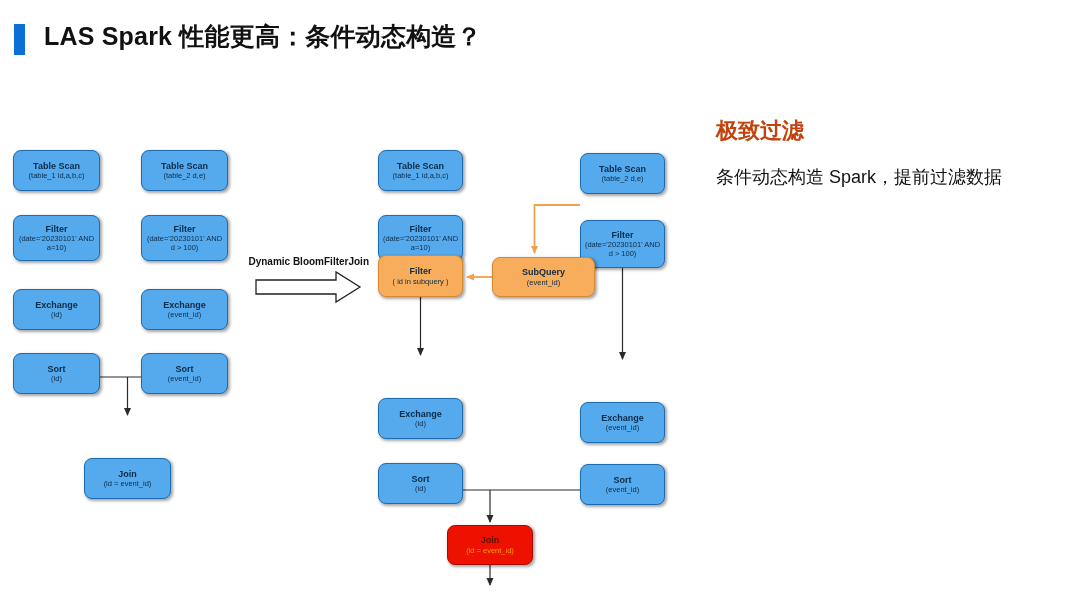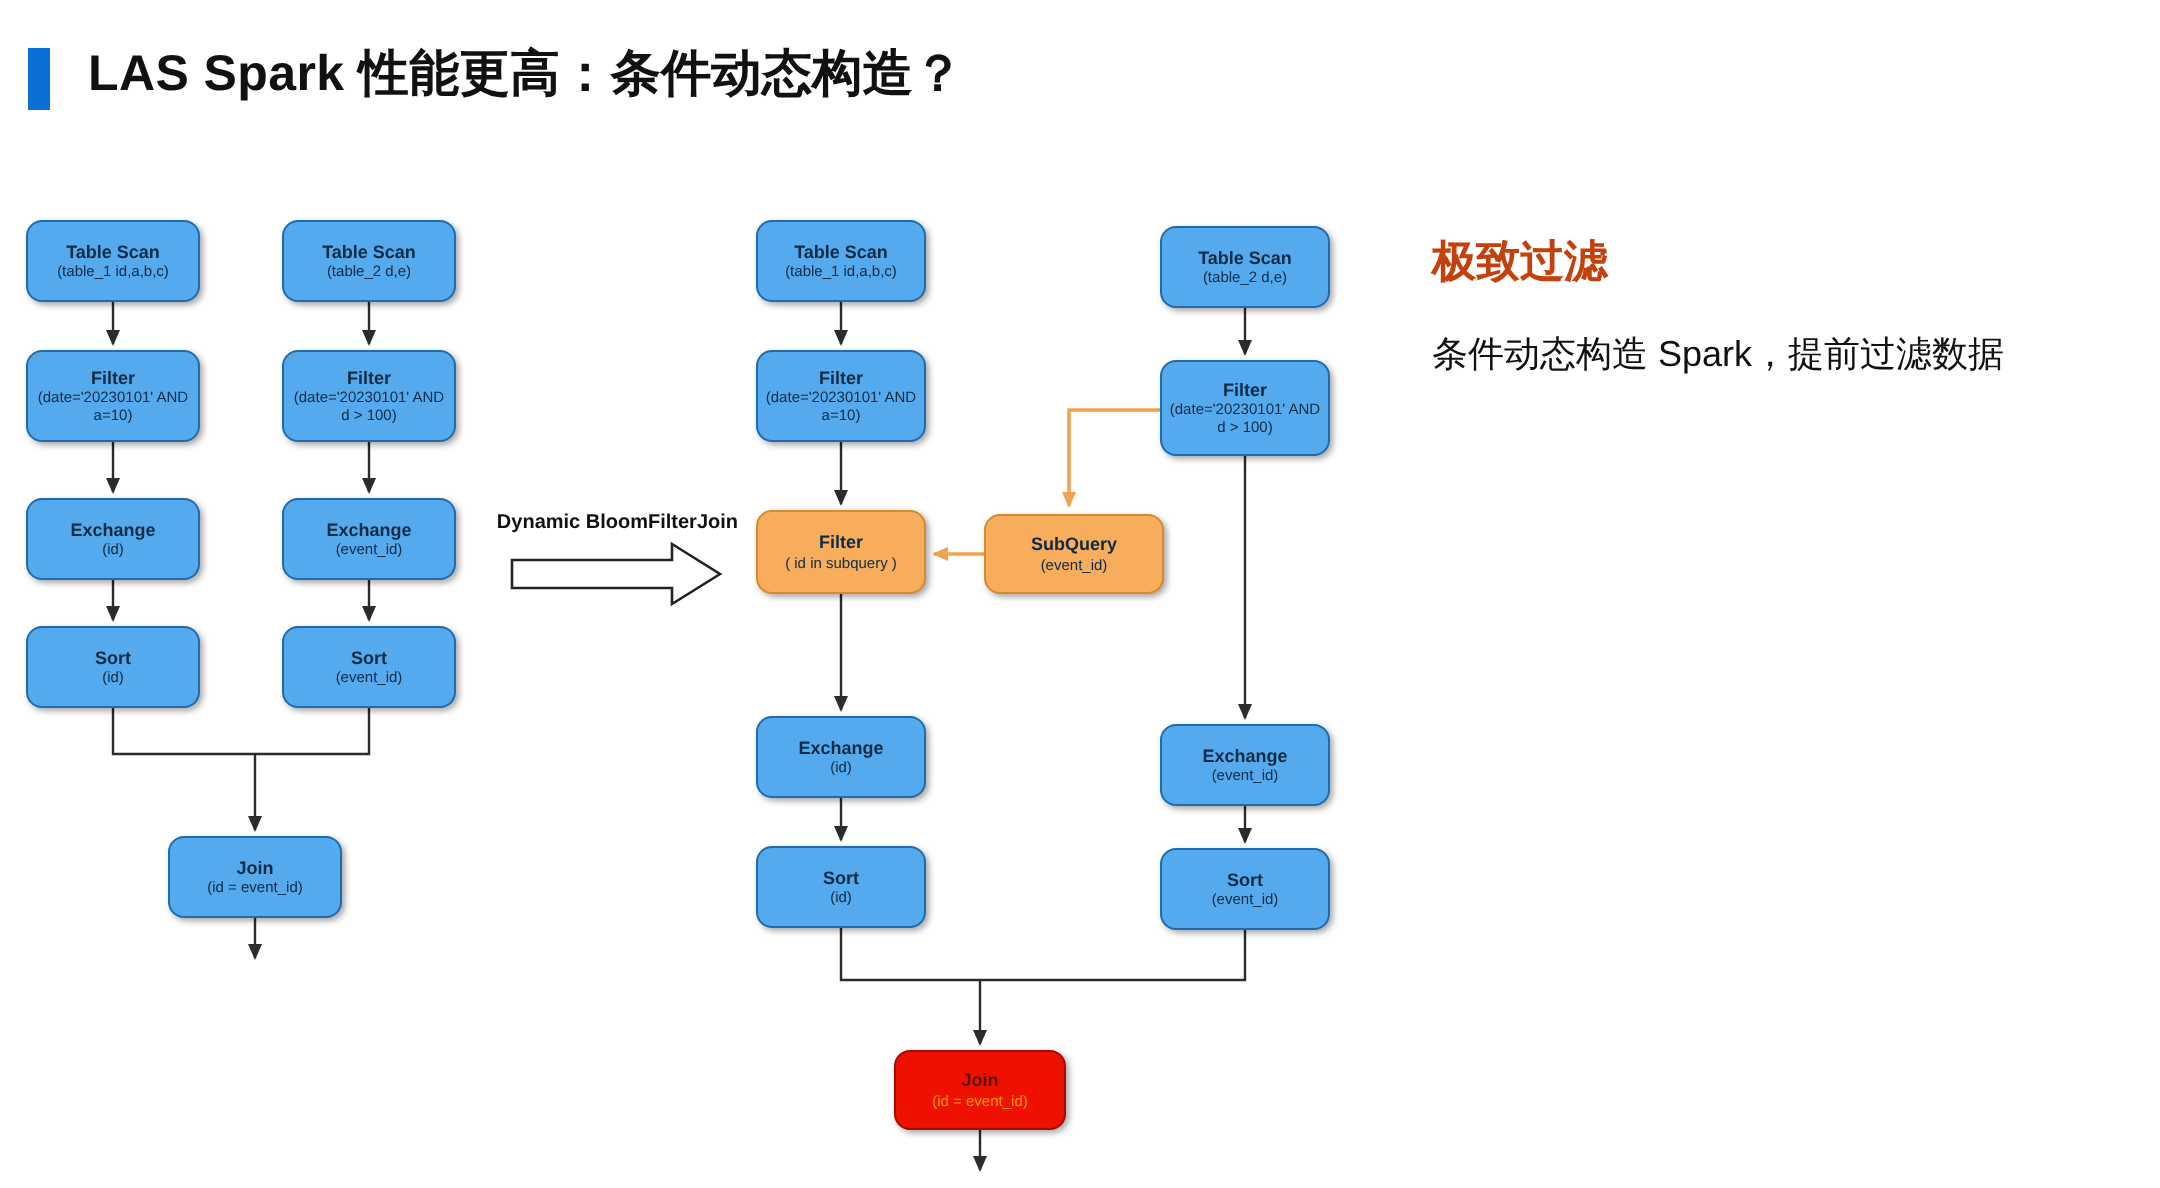--- a/index.html
+++ b/index.html
@@ -17,21 +17,21 @@
   .title-bar { position:absolute; left:14px; top:24px; width:11px; height:31px; background:#0a70d6; }
   .page-title { position:absolute; left:44px; top:20px; font-size:25px; font-weight:bold; color:#111; letter-spacing:0.2px; }
 
   
   .node {
     position:absolute; border-radius:8px;
     display:flex; flex-direction:column; align-items:center; justify-content:center;
     text-align:center; padding:2px 3px;
     box-shadow:1.5px 1.5px 3px rgba(0,0,0,.35);
   }
-  .node.blue   { background:#55aaee; border:1.5px solid #1e6cb0; }
+  .node.blue   { background:#55aaee; border:1.5px solid #1e6cb0;margin-top:40px; }
   .node.orange { background:#f7ad5b; border:1.5px solid #d68a2d; }
   .node.red    { background:#ee1100; border:1.5px solid #a80c00; }
   .nt { font-weight:bold; font-size:9px;   color:#0d2b45; line-height:1.15; }
   .ns { font-size:7.5px; color:#0d2b45; line-height:1.2; }
   .node.red .nt { color:#5e1000; }
   .node.red .ns { color:#ff9d00; }
 
   
   .transform-label {
     position:absolute; left:245px; top:256px; width:124px;
@@ -173,21 +173,21 @@
   </div>
   <div class="node blue" style="left:580px;top:362px;width:85px;height:41px">
     <div class="nt">Exchange</div>
     <div class="ns">(event_id)</div>
   </div>
   <div class="node blue" style="left:580px;top:424px;width:85px;height:41px">
     <div class="nt">Sort</div>
     <div class="ns">(event_id)</div>
   </div>
 
-  <div class="node orange" style="left:492px;top:257px;width:90px;height:40px">
+  <div class="node orange" style="left:492px;top:257px;width:103px;height:40px">
     <div class="nt">SubQuery</div>
     <div class="ns">(event_id)</div>
   </div>
 
   <div class="node red" style="left:447px;top:525px;width:86px;height:40px">
     <div class="nt">Join</div>
     <div class="ns">(id = event_id)</div>
   </div>
 
   <div class="note">

